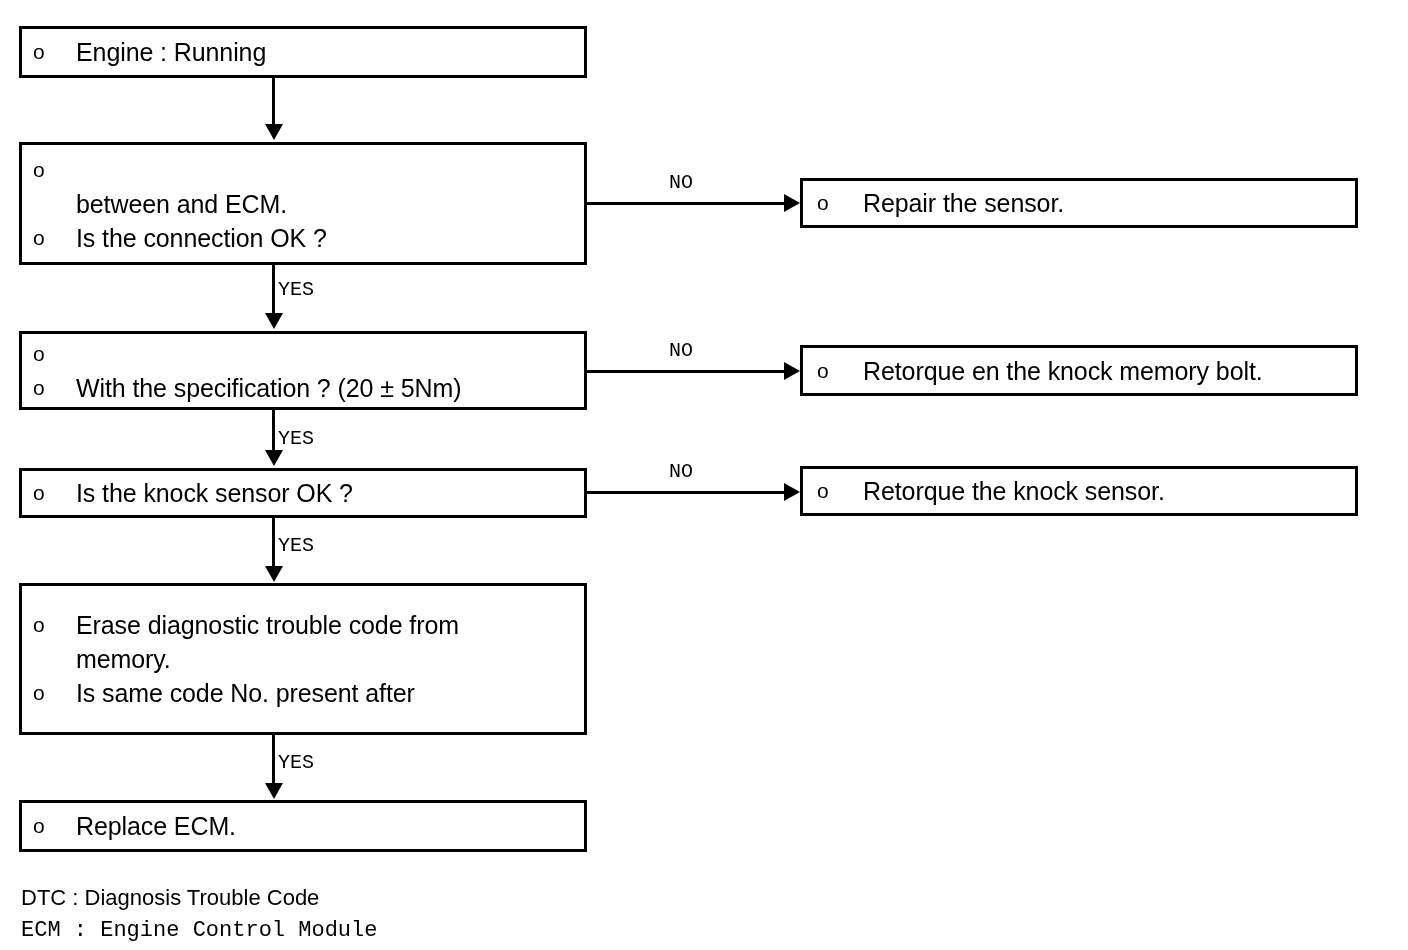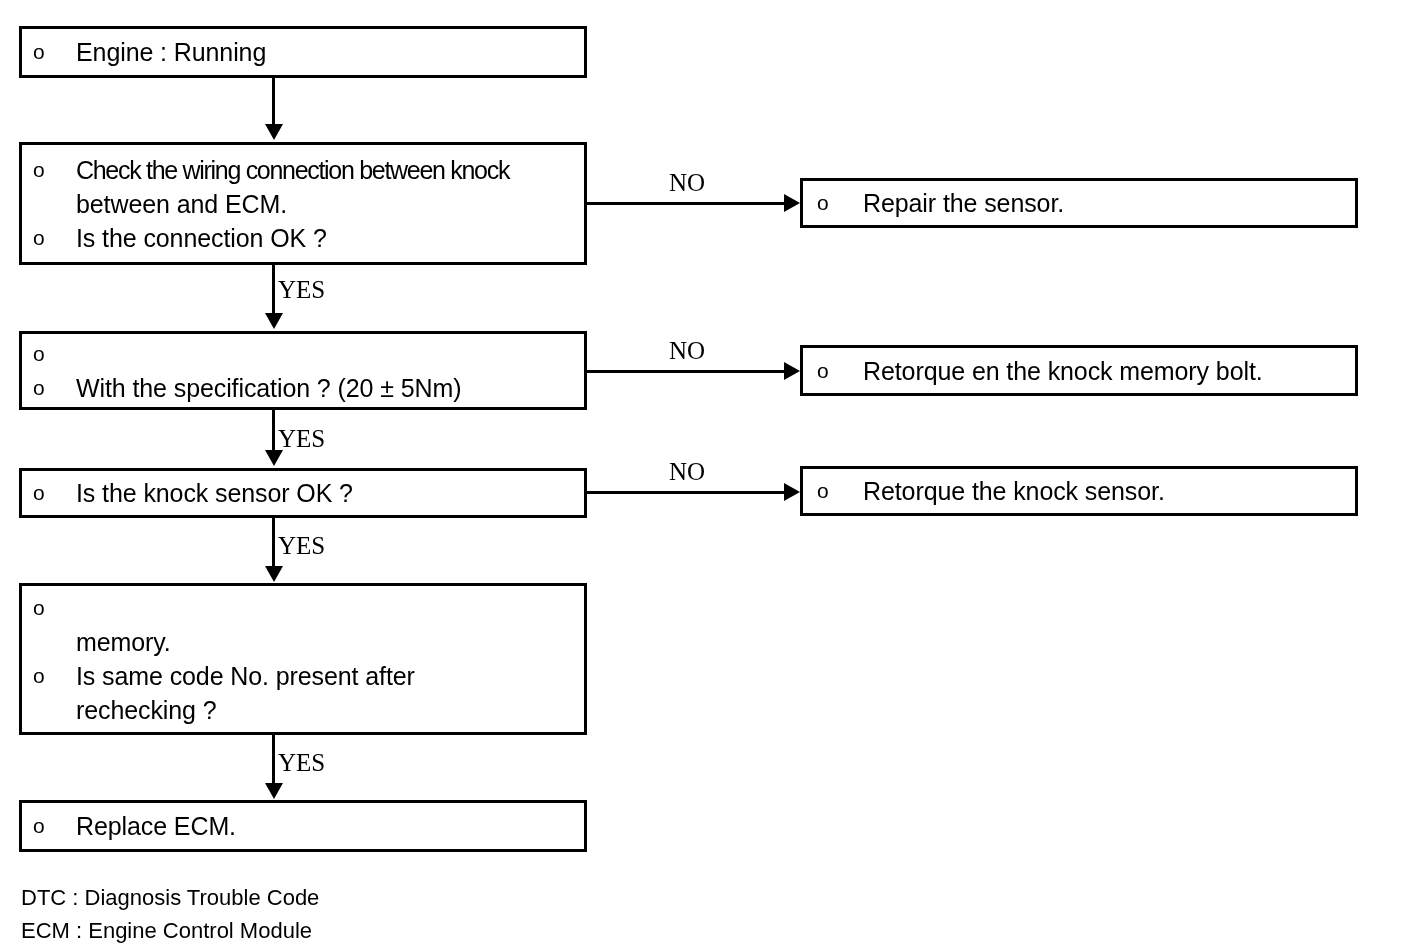--- a/index.html
+++ b/index.html
@@ -89,23 +89,23 @@
   }
   .arrow-right {
     position: absolute;
     width: 0; height: 0;
     border-top: 9px solid transparent;
     border-bottom: 9px solid transparent;
     border-left: 16px solid #000000;
   }
   .edge-label {
     position: absolute;
-    font-size: 25px;
+    font-size: 20px;
     line-height: 26px;
-    font-family: Liberation Serif, serif;
+    font-family: Liberation Mono, monospace;
     white-space: nowrap;
   }
   .legend {
     position: absolute;
     font-size: 22px;
     line-height: 33px;
     font-family: "Liberation Sans", sans-serif;
     white-space: nowrap;
   }
 </style>
@@ -120,21 +120,20 @@
         <span class="bullet">o</span>
         <span class="txt">Engine : Running</span>
       </div>
     </div>
   </div>
 
   <div class="node" style="left:19px; top:142px; width:568px; height:123px;">
     <div class="rows" style="justify-content:center;">
       <div class="row">
         <span class="bullet">o</span>
-        <span class="txt tight">Check the wiring connection between knock</span>
       </div>
       <div class="row">
         <span class="bullet empty">o</span>
         <span class="txt">between and ECM.</span>
       </div>
       <div class="row">
         <span class="bullet">o</span>
         <span class="txt">Is the connection OK ?</span>
       </div>
     </div>
@@ -158,32 +157,29 @@
         <span class="bullet">o</span>
         <span class="txt">Is the knock sensor OK ?</span>
       </div>
     </div>
   </div>
 
   <div class="node" style="left:19px; top:583px; width:568px; height:152px;">
     <div class="rows">
       <div class="row">
         <span class="bullet">o</span>
+        <span class="txt">Erase diagnostic trouble code from</span>
       </div>
       <div class="row">
         <span class="bullet empty">o</span>
         <span class="txt">memory.</span>
       </div>
       <div class="row">
         <span class="bullet">o</span>
         <span class="txt">Is same code No. present after</span>
-      </div>
-      <div class="row">
-        <span class="bullet empty">o</span>
-        <span class="txt">rechecking ?</span>
       </div>
     </div>
   </div>
 
   <div class="node" style="left:19px; top:800px; width:568px; height:52px;">
     <div class="rows">
       <div class="row">
         <span class="bullet">o</span>
         <span class="txt">Replace ECM.</span>
       </div>
@@ -242,15 +238,15 @@
 
   <div class="hline" style="left:587px; top:370px; width:198px;"></div>
   <div class="arrow-right" style="left:784px; top:362px;"></div>
   <div class="edge-label" style="left:669px; top:338px;">NO</div>
 
   <div class="hline" style="left:587px; top:491px; width:198px;"></div>
   <div class="arrow-right" style="left:784px; top:483px;"></div>
   <div class="edge-label" style="left:669px; top:459px;">NO</div>
 
   <div class="legend" style="left:21px; top:881px;">DTC : Diagnosis Trouble Code</div>
-  <div class="legend" style="left:21px; top:914px;">ECM : Engine Control Module</div>
+  <div class="legend" style="left:21px; top:914px;font-family:Liberation Mono, monospace;">ECM : Engine Control Module</div>
 
 </div>
 
 </body></html>

